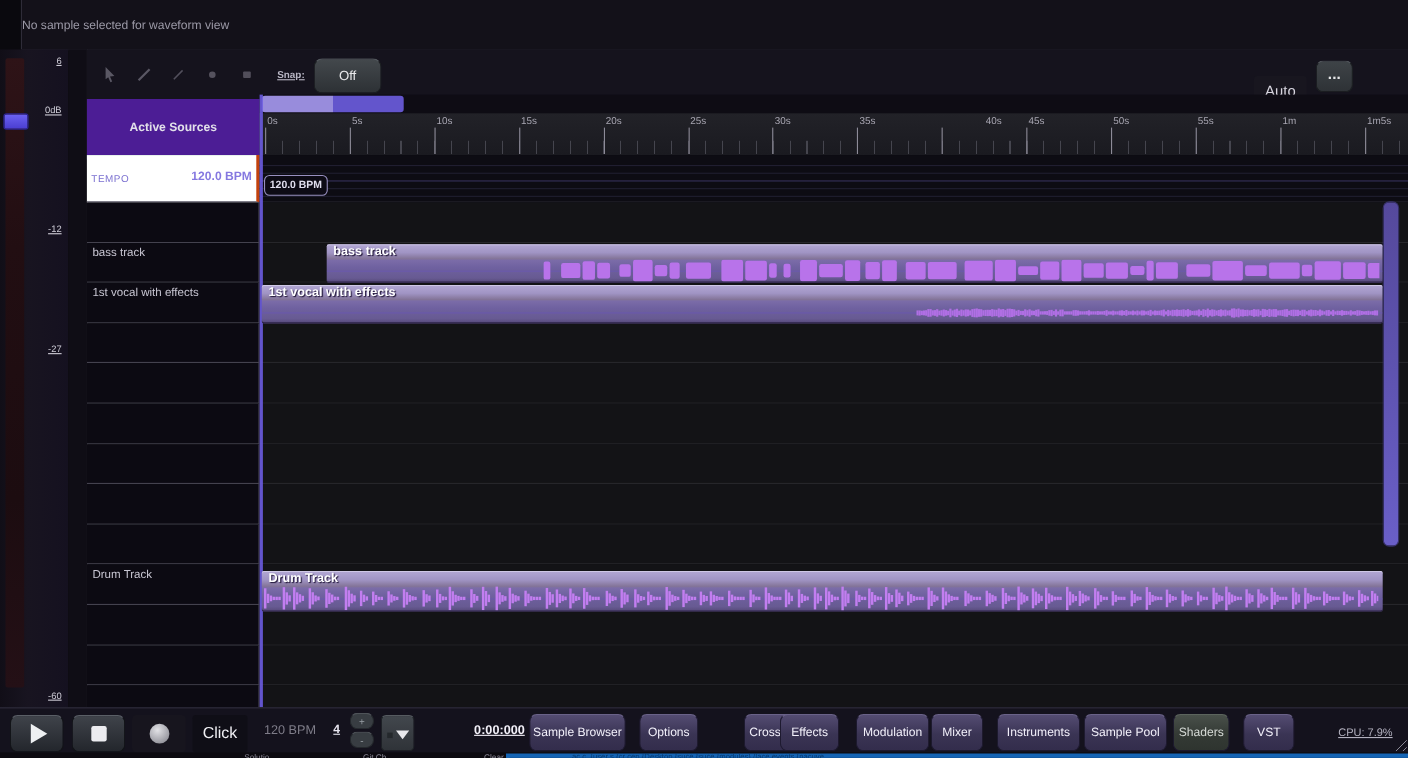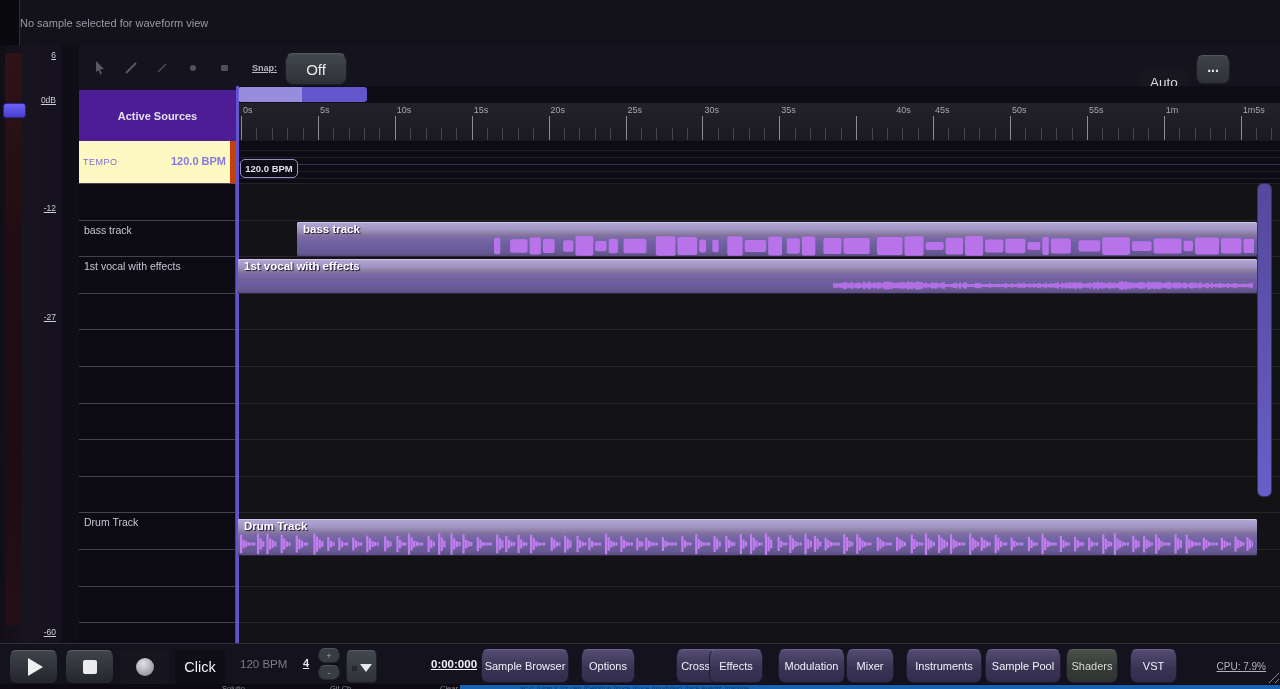--- a/index.html
+++ b/index.html
@@ -22,21 +22,21 @@
                 background:linear-gradient(180deg,#6c62f2,#4a3ed0);border:1px solid #2c2490;}
   .db-label{position:absolute;right:6px;font-size:8.5px;color:#d0ced8;text-decoration:underline;}
 
   
   #gap-strip{left:62px;top:45px;width:17px;height:598px;background:#0f0d15;border-right:1px solid #34323e;}
   #toolbar{left:79px;top:45px;width:1201px;height:45px;background:#15131d;}
   .toolicon{position:absolute;top:15px;width:16px;height:16px;}
   #snap-label{position:absolute;left:173px;top:18px;font-size:9px;font-weight:bold;color:#b8b6c4;text-decoration:underline;}
   #snap-btn{position:absolute;left:206px;top:8px;width:60px;height:30px;border-radius:8px;
             background:linear-gradient(180deg,#43484c,#2d3135);border:1px solid #1c1f22;border-top-color:#565b60;
-            color:#e9e9eb;font-size:15px;display:flex;align-items:center;justify-content:center;}
+            color:#e9e9eb;font-size:12px;display:flex;align-items:center;justify-content:center;}
   #auto-btn{position:absolute;left:1061px;top:24px;width:48px;height:27px;border-radius:3px;background:#18161f;
             color:#d8d6e0;font-size:13.5px;display:flex;align-items:center;justify-content:center;}
   #more-btn{position:absolute;left:1117px;top:10px;width:32px;height:27px;border-radius:7px;
             background:linear-gradient(180deg,#3e4347,#2e3236);border:1px solid #1c1f22;border-top-color:#53585d;
             color:#e6e6e8;font-size:14px;font-weight:bold;display:flex;align-items:center;justify-content:center;line-height:0;}
   #more-btn span{margin-top:-6px;}
 
   
   #sources-header{left:79px;top:90px;width:157px;height:51px;background:#4c1d95;border-right:1px solid #4e4c5c;border-bottom:4px solid #15803d;
                   display:flex;align-items:center;justify-content:center;}
@@ -45,21 +45,21 @@
   #hzoom{position:absolute;left:2px;top:1px;width:129px;height:15px;border-radius:3px;
          background:linear-gradient(90deg,#988cdc 0%,#988cdc 50%,#6355cc 50%,#6355cc 100%);}
   #ruler{left:236px;top:103px;width:1044px;height:38px;background:linear-gradient(180deg,#222228,#1a1a20);border-bottom:1px solid #0a0a0c;}
   #ruler::after{content:"";position:absolute;left:5px;right:0;bottom:1px;height:12px;
      background:repeating-linear-gradient(90deg,#45454e 0,#45454e 1px,transparent 1px,transparent 15.38px);}
   .tick-major{position:absolute;top:13px;width:1px;height:24px;background:#8d8b98;z-index:2;}
   .tick-label{position:absolute;top:2px;font-size:9px;color:#a8a6b2;z-index:2;}
 
   
   #tempo-row{left:79px;top:141px;width:1201px;height:43px;display:flex;}
-  #tempo-left{width:157px;height:100%;background:#fef9c3;border-right:6px solid #c2410c;border-bottom:1px solid #4a4858;
+  #tempo-left{width:157px;height:100%;background:#ffffff;border-right:3px solid #c2410c;border-bottom:1px solid #4a4858;
               box-sizing:border-box;position:relative;}
   #tempo-name{position:absolute;left:4px;top:16px;font-size:9px;color:#7a6fd0;letter-spacing:.5px;}
   #tempo-value{position:absolute;right:4px;top:14px;font-size:11px;font-weight:bold;color:#8578e0;}
   #tempo-lane{flex:1;background:#0d0c13;border-bottom:1px solid #23222a;box-sizing:border-box;position:relative;}
   .tline{position:absolute;left:0;right:0;height:1px;background:#201e30;}
   #tempo-node{position:absolute;left:4px;top:18px;width:56px;height:17px;background:#0d0b15;border:1px solid #9890c0;
               border-radius:5px;display:flex;align-items:center;justify-content:center;
               font-size:9.5px;font-weight:bold;color:#e0deee;}
 
   

